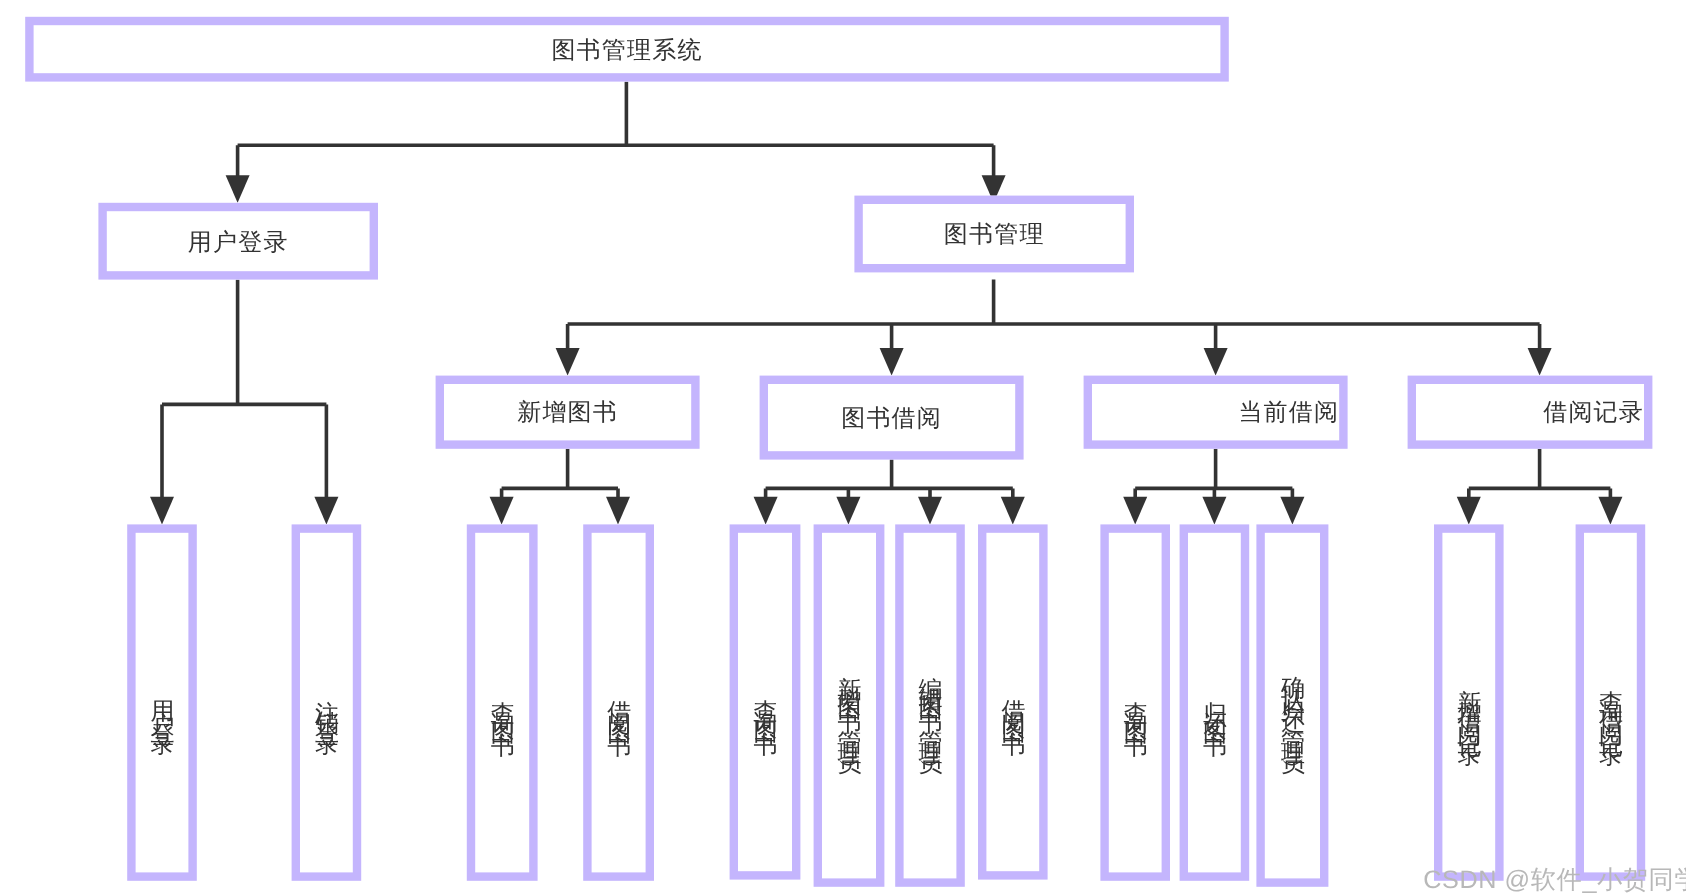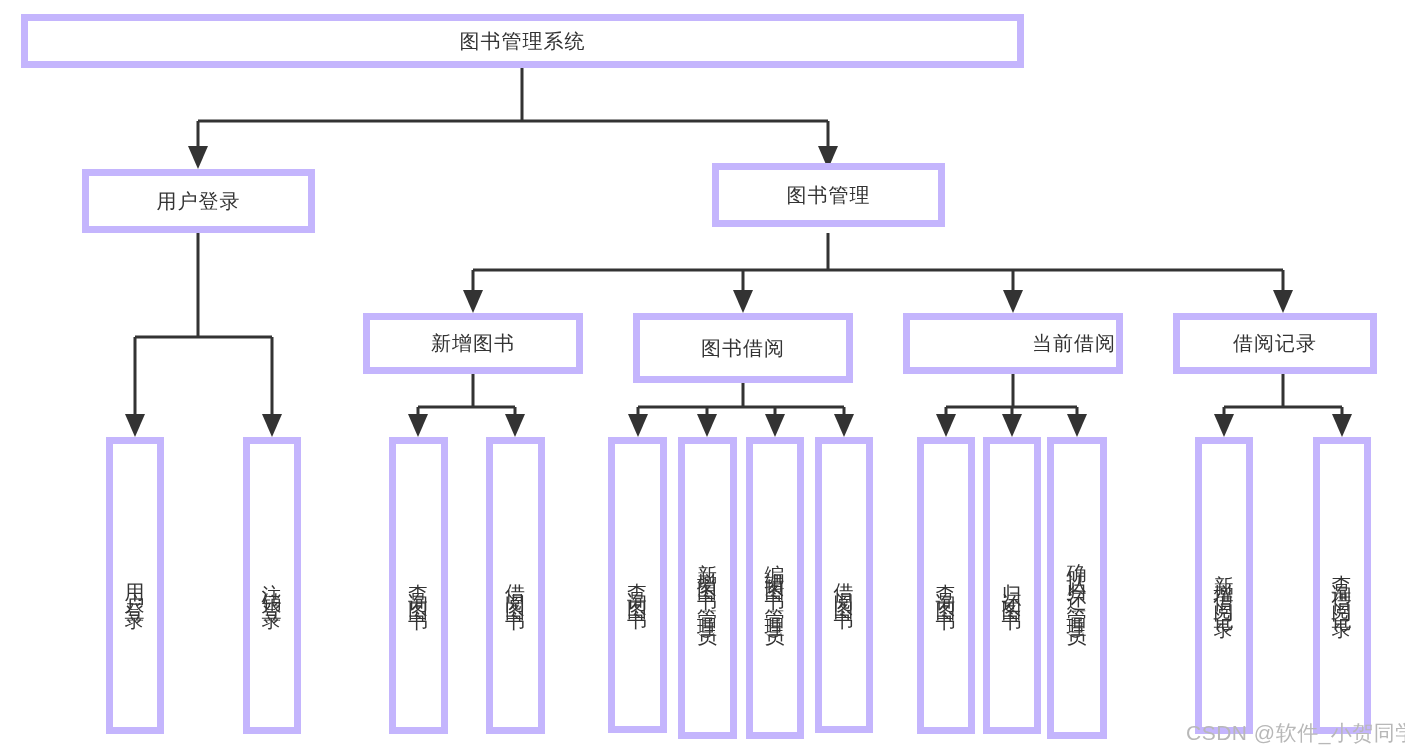--- a/index.html
+++ b/index.html
@@ -108,21 +108,21 @@
 
   <div class="box" style="left:363px;top:313px;width:220px;height:61px;">
     <span class="hlabel">新增图书</span>
   </div>
   <div class="box" style="left:633px;top:313px;width:220px;height:70px;">
     <span class="hlabel">图书借阅</span>
   </div>
   <div class="box" style="left:903px;top:313px;width:220px;height:61px;justify-content:flex-end;">
     <span class="hlabel">当前借阅</span>
   </div>
-  <div class="box" style="left:1173px;top:313px;width:204px;height:61px;">
+  <div class="box" style="left:1173px;top:313px;width:204px;height:61px;justify-content:flex-end;">
     <span class="hlabel">借阅记录</span>
   </div>
 
   <div class="box" style="left:106px;top:437px;width:58px;height:297px;">
     <span class="vlabel">用户登录</span>
   </div>
   <div class="box" style="left:243px;top:437px;width:58px;height:297px;">
     <span class="vlabel">注销登录</span>
   </div>
 

